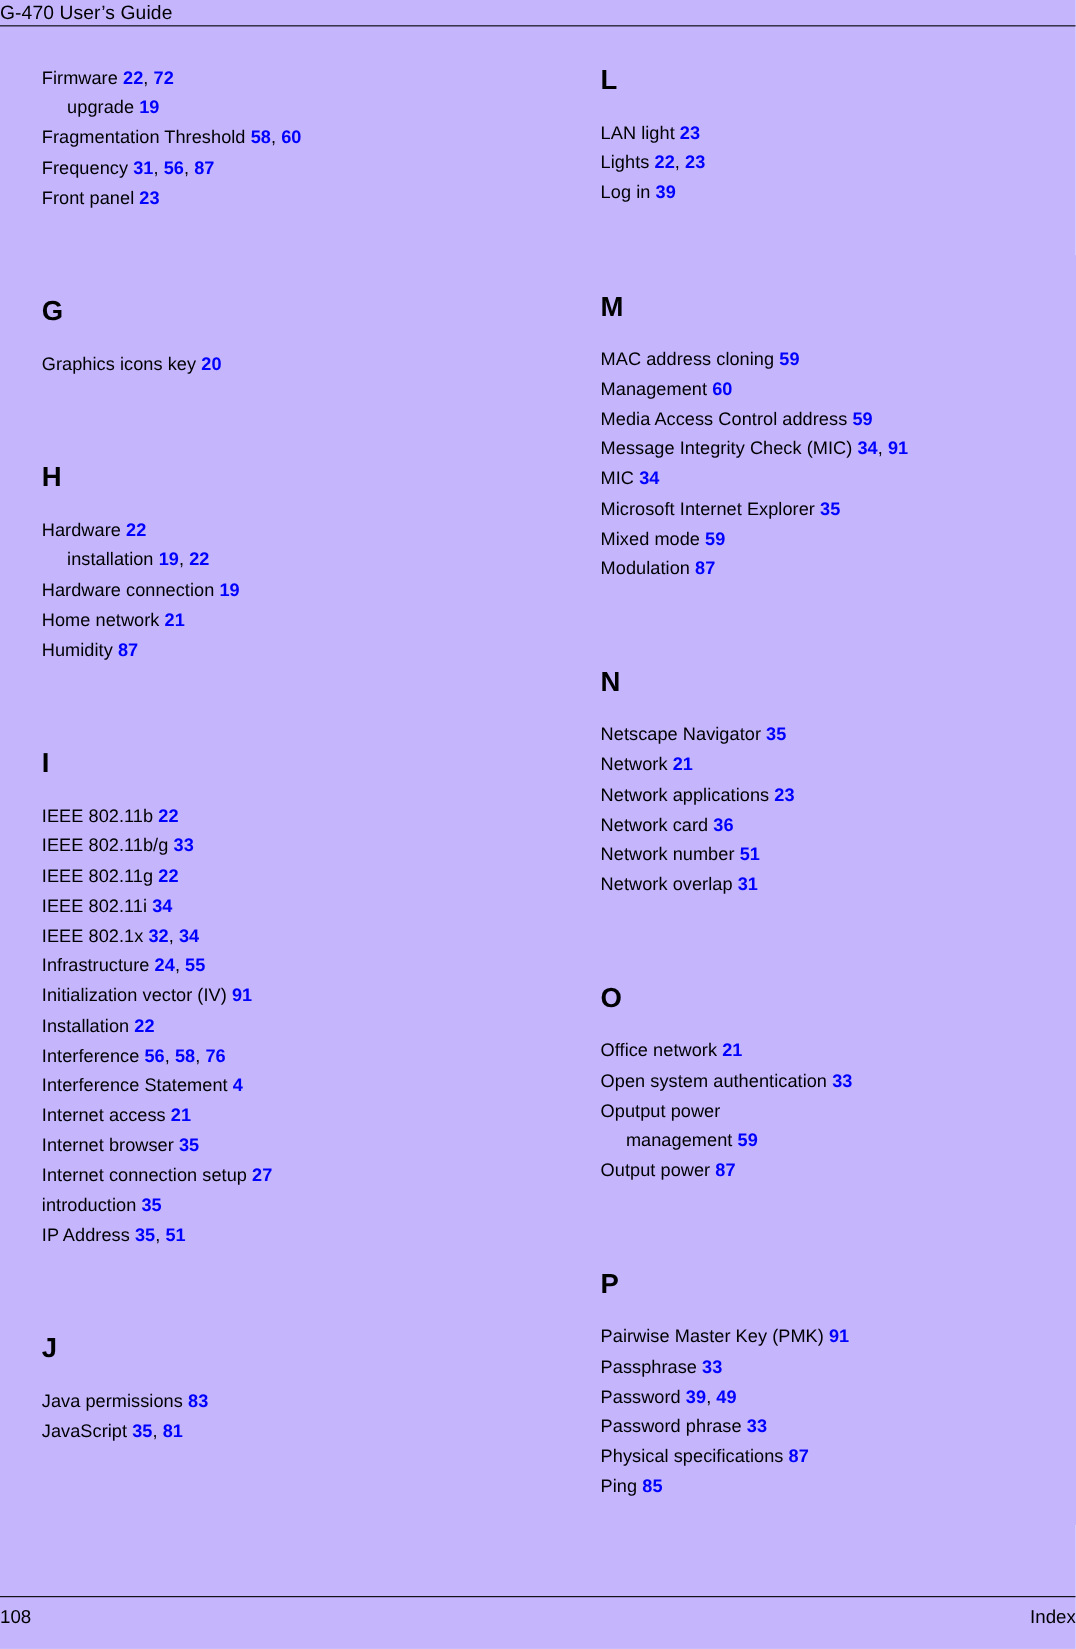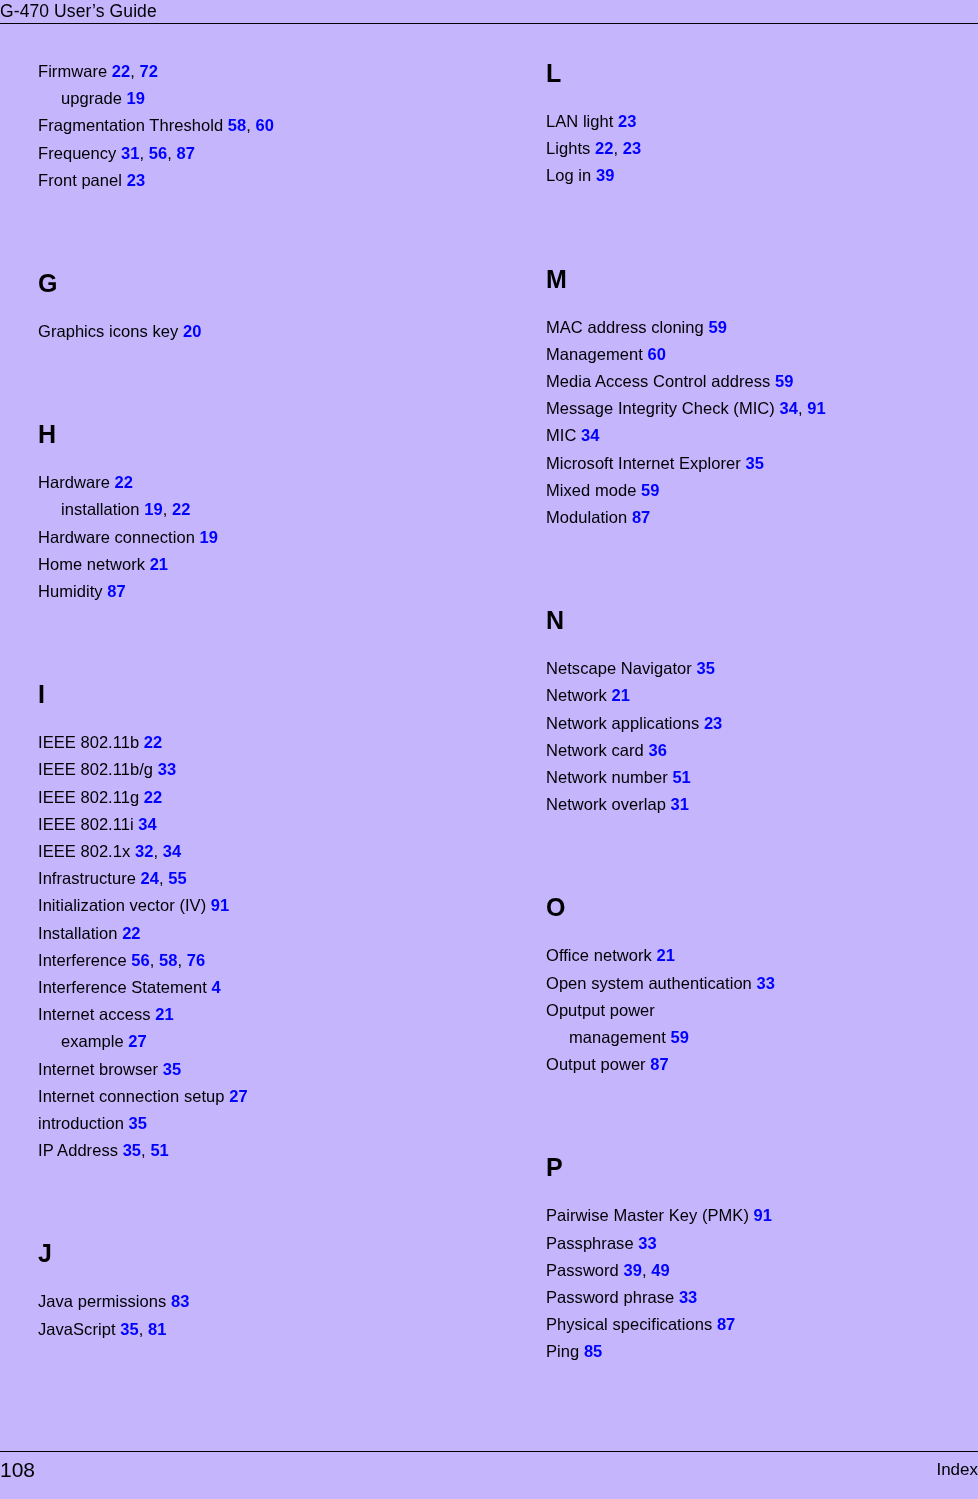--- a/index.html
+++ b/index.html
@@ -121,21 +121,21 @@
     left: 0;
     top: 0;
     width: 978px;
     height: 0;
     border-top: 1.6px solid #000000;
   }
   .footer-left {
     position: absolute;
     left: 0;
     top: 8px;
-    font-size: 21px;
+    font-size: 17px;
     line-height: 22px;
   }
   .footer-right {
     position: absolute;
     right: 0;
     top: 8px;
     font-size: 17px;
     line-height: 22px;
     text-align: right;
   }
@@ -184,21 +184,20 @@
             <div class="entry"><span>IEEE 802.11b/g</span> <span class="pg">33</span></div>
             <div class="entry"><span>IEEE 802.11g</span> <span class="pg">22</span></div>
             <div class="entry"><span>IEEE 802.11i</span> <span class="pg">34</span></div>
             <div class="entry"><span>IEEE 802.1x</span> <span class="pg">32</span><span class="sep">, </span><span class="pg">34</span></div>
             <div class="entry"><span>Infrastructure</span> <span class="pg">24</span><span class="sep">, </span><span class="pg">55</span></div>
             <div class="entry"><span>Initialization vector (IV)</span> <span class="pg">91</span></div>
             <div class="entry"><span>Installation</span> <span class="pg">22</span></div>
             <div class="entry"><span>Interference</span> <span class="pg">56</span><span class="sep">, </span><span class="pg">58</span><span class="sep">, </span><span class="pg">76</span></div>
             <div class="entry"><span>Interference Statement</span> <span class="pg">4</span></div>
             <div class="entry"><span>Internet access</span> <span class="pg">21</span></div>
-            <div class="entry sub"><span>example</span> <span class="pg">27</span></div>
             <div class="entry"><span>Internet browser</span> <span class="pg">35</span></div>
             <div class="entry"><span>Internet connection setup</span> <span class="pg">27</span></div>
             <div class="entry"><span>introduction</span> <span class="pg">35</span></div>
             <div class="entry"><span>IP Address</span> <span class="pg">35</span><span class="sep">, </span><span class="pg">51</span></div>
           </div>
         </div>
         <div class="section has-letter">
           <div class="section-letter">J</div>
           <div class="entries">
             <div class="entry"><span>Java permissions</span> <span class="pg">83</span></div>

